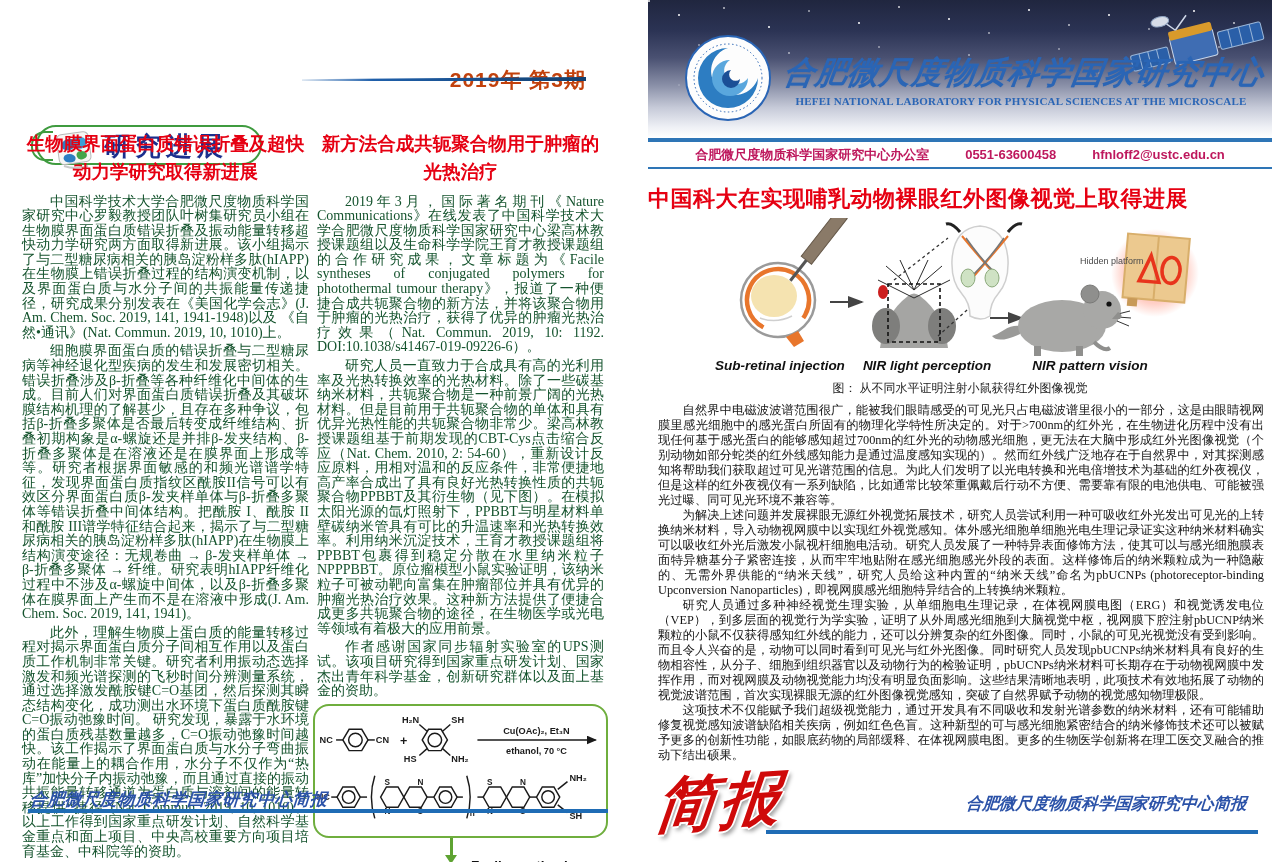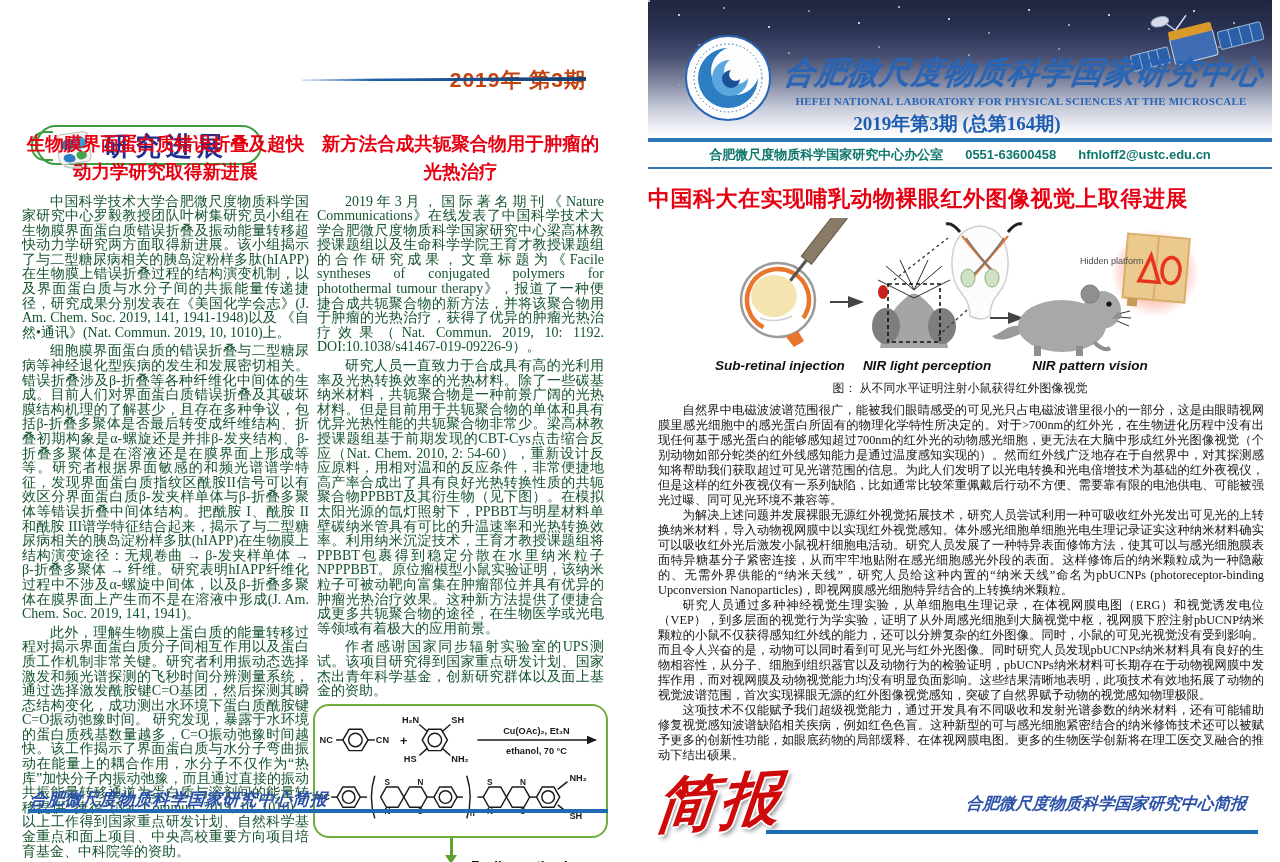--- a/index.html
+++ b/index.html
@@ -62,22 +62,22 @@
   .mast-sat{position:absolute;right:2px;top:2px;}
   .mast-title{position:absolute;left:136px;top:52px;width:478px;text-align:center;
       font-family:"Liberation Serif",serif;font-style:italic;font-weight:bold;font-size:31px;
       color:#2a65b5;letter-spacing:1px;transform:skewX(-8deg);
       text-shadow:0 0 1px rgba(42,101,181,.6);white-space:nowrap;}
   .mast-en{position:absolute;left:130px;top:95px;width:486px;text-align:center;
       font-size:11px;font-weight:bold;color:#2a65b5;letter-spacing:.2px;white-space:nowrap;font-family:Liberation Serif, serif;}
   .mast-issue{position:absolute;left:0;top:111px;width:618px;text-align:center;
       font-size:19px;font-weight:bold;color:#1d5cb0;font-family:"Liberation Serif",serif;}
   .info-bar{border-top:4px solid #2e75b6;border-bottom:2.5px solid #2e75b6;height:25px;
-      display:flex;align-items:center;justify-content:center;gap:22px;
-      font-size:13px;font-weight:bold;color:#0f766e;}
+      display:flex;align-items:center;justify-content:center;gap:36px;
+      font-size:13px;font-weight:bold;color:#be185d;}
   .r-title{margin-top:15px;text-align:left;font-size:22px;font-weight:bold;color:#e60012;
       letter-spacing:.5px;white-space:nowrap;}
   .r-figure{display:block;margin:4px auto 0 auto;}
   .r-caption{text-align:center;font-size:12px;color:#222;margin-top:2px;
       font-family:"Liberation Serif",serif;}
   .r-body{padding:6px 8px 0 10px;}
   .r-body p{margin:0;font-size:12.3px;line-height:15px;text-align:justify;text-indent:2em;
       color:#141414;font-family:"Liberation Serif","DejaVu Serif",serif;}
   .footer-right-brand{position:absolute;left:8px;top:762px;font-size:60px;font-weight:bold;
       font-style:italic;color:#cf0a0a;font-family:"Liberation Serif",serif;
@@ -124,21 +124,21 @@
         <p>中国科学技术大学合肥微尺度物质科学国家研究中心罗毅教授团队叶树集研究员小组在生物膜界面蛋白质错误折叠及振动能量转移超快动力学研究两方面取得新进展。该小组揭示了与二型糖尿病相关的胰岛淀粉样多肽(hIAPP)在生物膜上错误折叠过程的结构演变机制，以及界面蛋白质与水分子间的共振能量传递捷径，研究成果分别发表在《美国化学会志》(J. Am. Chem. Soc. 2019, 141, 1941-1948)以及 《自然•通讯》(Nat. Commun. 2019, 10, 1010)上。</p>
         <p>细胞膜界面蛋白质的错误折叠与二型糖尿病等神经退化型疾病的发生和发展密切相关。错误折叠涉及β-折叠等各种纤维化中间体的生成。目前人们对界面蛋白质错误折叠及其破坏膜结构机理的了解甚少，且存在多种争议，包括β-折叠多聚体是否最后转变成纤维结构、折叠初期构象是α-螺旋还是并排β-发夹结构、β-折叠多聚体是在溶液还是在膜界面上形成等等。研究者根据界面敏感的和频光谱谱学特征，发现界面蛋白质指纹区酰胺II信号可以有效区分界面蛋白质β-发夹样单体与β-折叠多聚体等错误折叠中间体结构。把酰胺 I、酰胺 II 和酰胺 III谱学特征结合起来，揭示了与二型糖尿病相关的胰岛淀粉样多肽(hIAPP)在生物膜上结构演变途径：无规卷曲 → β-发夹样单体 → β-折叠多聚体 → 纤维。研究表明hIAPP纤维化过程中不涉及α-螺旋中间体，以及β-折叠多聚体在膜界面上产生而不是在溶液中形成(J. Am. Chem. Soc. 2019, 141, 1941)。</p>
         <p>此外，理解生物膜上蛋白质的能量转移过程对揭示界面蛋白质分子间相互作用以及蛋白质工作机制非常关键。研究者利用振动态选择激发和频光谱探测的飞秒时间分辨测量系统，通过选择激发酰胺键C=O基团，然后探测其瞬态结构变化，成功测出水环境下蛋白质酰胺键C=O振动弛豫时间。 研究发现，暴露于水环境的蛋白质残基数量越多，C=O振动弛豫时间越快。该工作揭示了界面蛋白质与水分子弯曲振动在能量上的耦合作用，水分子不仅作为“热库”加快分子内振动弛豫，而且通过直接的振动共振能量转移通道为蛋白质与溶剂间的能量转移提供“捷径”(Nat. Commun. 2019, 10, 1010)。以上工作得到国家重点研发计划、自然科学基金重点和面上项目、中央高校重要方向项目培育基金、中科院等的资助。</p>
       </div>
 
       <div class="col">
         <h2 class="article-title">
           <span>新方法合成共轭聚合物用于肿瘤的</span>
           <span>光热治疗</span>
         </h2>
-        <p>2019年3月，国际著名期刊《Nature Communications》在线发表了中国科学技术大学合肥微尺度物质科学国家研究中心梁高林教授课题组以及生命科学学院王育才教授课题组的合作研究成果，文章标题为《Facile syntheses of conjugated polymers for photothermal tumour therapy》，报道了一种便捷合成共轭聚合物的新方法，并将该聚合物用于肿瘤的光热治疗，获得了优异的肿瘤光热治疗效果（Nat. Commun. 2019, 10: 1192. DOI:10.1038/s41467-019-09226-9）。</p>
+        <p>2019年3月，国际著名期刊《Nature Communications》在线发表了中国科学技术大学合肥微尺度物质科学国家研究中心梁高林教授课题组以及生命科学学院王育才教授课题组的合作研究成果，文章标题为《Facile syntheses of conjugated polymers for photothermal tumour therapy》，报道了一种便捷合成共轭聚合物的新方法，并将该聚合物用于肿瘤的光热治疗，获得了优异的肿瘤光热治疗效果（Nat. Commun. 2019, 10: 1192. DOI:10.1038/s41467-019-09226-6）。</p>
         <p>研究人员一直致力于合成具有高的光利用率及光热转换效率的光热材料。除了一些碳基纳米材料，共轭聚合物是一种前景广阔的光热材料。但是目前用于共轭聚合物的单体和具有优异光热性能的共轭聚合物非常少。梁高林教授课题组基于前期发现的CBT-Cys点击缩合反应（Nat. Chem. 2010, 2: 54-60），重新设计反应原料，用相对温和的反应条件，非常便捷地高产率合成出了具有良好光热转换性质的共轭聚合物PPBBT及其衍生物（见下图）。在模拟太阳光源的氙灯照射下，PPBBT与明星材料单壁碳纳米管具有可比的升温速率和光热转换效率。利用纳米沉淀技术，王育才教授课题组将PPBBT包裹得到稳定分散在水里纳米粒子NPPPBBT。原位瘤模型小鼠实验证明，该纳米粒子可被动靶向富集在肿瘤部位并具有优异的肿瘤光热治疗效果。这种新方法提供了便捷合成更多共轭聚合物的途径，在生物医学或光电等领域有着极大的应用前景。</p>
         <p>作者感谢国家同步辐射实验室的UPS测试。该项目研究得到国家重点研发计划、国家杰出青年科学基金，创新研究群体以及面上基金的资助。</p>
 
         <div class="chem-box">
           <svg width="288" height="122" viewBox="0 0 296 126">
             <defs>
               <marker id="ah" markerWidth="8" markerHeight="8" refX="6" refY="3" orient="auto">
                 <path d="M0,0 L7,3 L0,6 z" fill="#1a1a1a"></path>
               </marker>
             </defs>
@@ -282,21 +282,20 @@
             <rect x="52" y="30" width="44" height="28" rx="3" fill="#3f6db3" stroke="#c8d6ea" stroke-width="1"></rect>
             <rect x="52" y="24" width="44" height="9" rx="2" fill="#d99a2b"></rect>
             <path d="M60 24 l-12 -14 m12 14 l14 -12" stroke="#cfd8e8" stroke-width="1.5" fill="none"></path>
             <ellipse cx="47" cy="12" rx="9" ry="5" fill="#d7dde8" stroke="#8fa3c0"></ellipse>
           </g>
         </svg>
       </span>
 
       <div class="mast-title">合肥微尺度物质科学国家研究中心</div>
       <div class="mast-en">HEFEI NATIONAL LABORATORY FOR PHYSICAL SCIENCES AT THE MICROSCALE</div>
-      <div class="mast-issue">2019年第3期 (总第164期)</div>
     </div>
 
     <div class="info-bar">
       <span>合肥微尺度物质科学国家研究中心办公室</span>
       <span>0551-63600458</span>
       <span>hfnloff2@ustc.edu.cn</span>
     </div>
 
     <div class="r-title">中国科大在实现哺乳动物裸眼红外图像视觉上取得进展</div>
 

